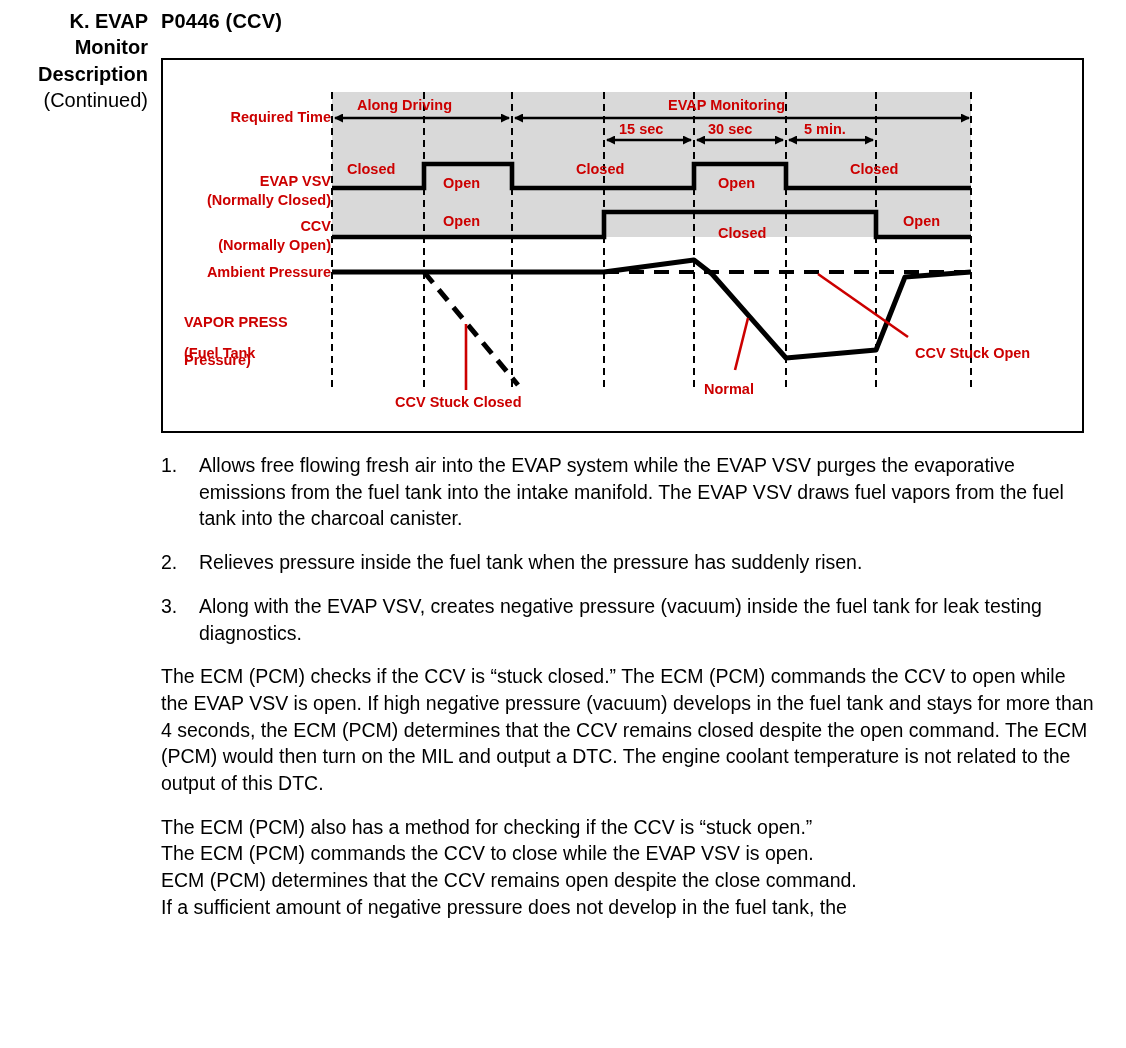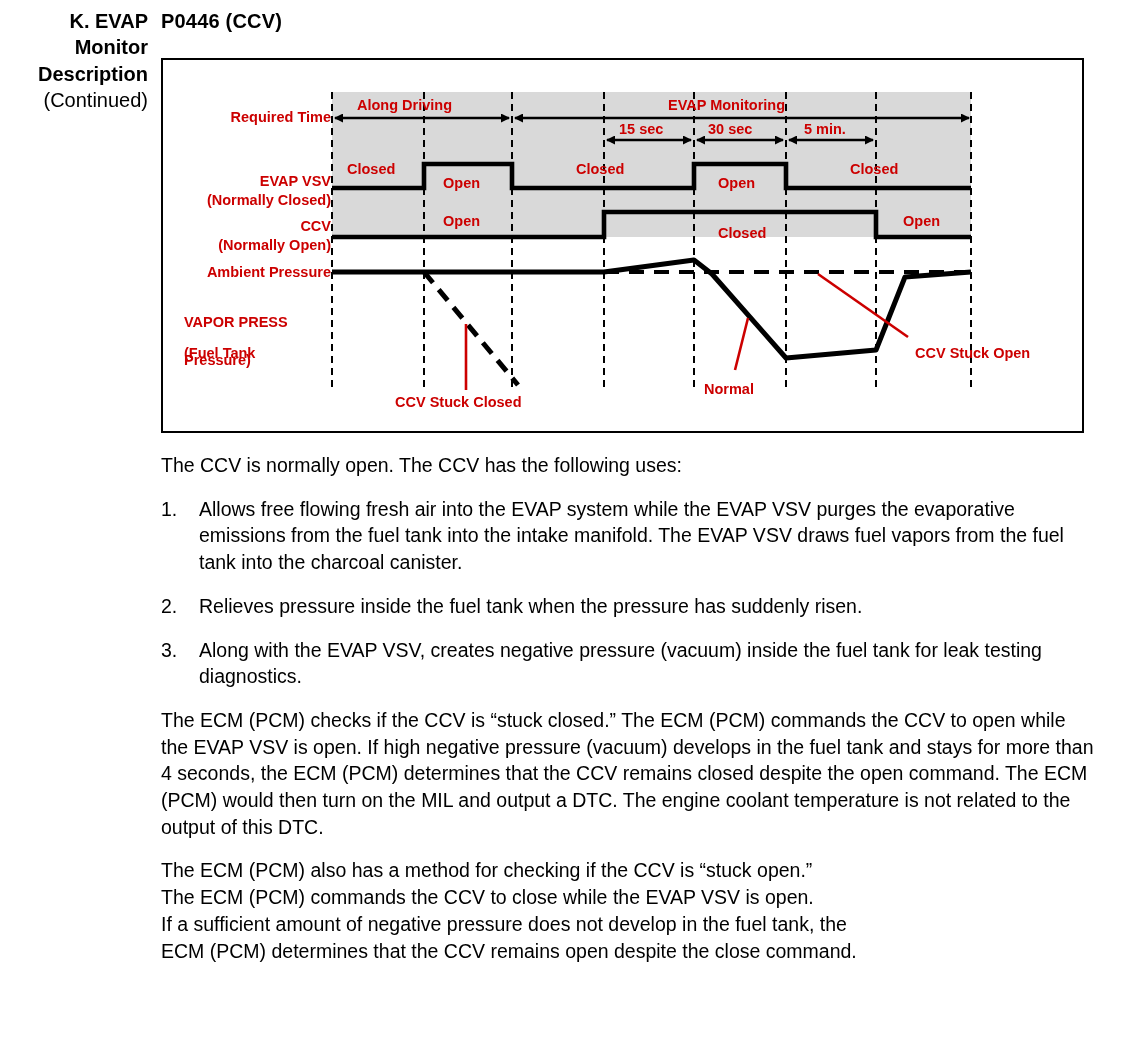--- a/index.html
+++ b/index.html
@@ -142,21 +142,20 @@
   <div class="lbl" style="left:555px;top:164px;">Closed</div>
   <div class="lbl" style="left:740px;top:152px;">Open</div>
 
   <div class="lbl" style="left:232px;top:333px;">CCV Stuck Closed</div>
   <div class="lbl" style="left:541px;top:320px;">Normal</div>
   <div class="lbl" style="left:752px;top:284px;">CCV Stuck Open</div>
 </div>
 
 <div id="body-copy">
 
-  <p>The CCV is normally open. The CCV has the following uses:</p>
 
   <ol class="uses">
     <li>
       <span class="num">1.</span>
       <span>Allows free flowing fresh air into the EVAP system while the EVAP VSV purges the evaporative emissions from the fuel tank into the intake manifold. The EVAP VSV draws fuel vapors from the fuel tank into the charcoal canister.</span>
     </li>
     <li>
       <span class="num">2.</span>
       <span>Relieves pressure inside the fuel tank when the pressure has suddenly risen.</span>
     </li>
@@ -164,17 +163,17 @@
       <span class="num">3.</span>
       <span>Along with the EVAP VSV, creates negative pressure (vacuum) inside the fuel tank for leak testing diagnostics.</span>
     </li>
   </ol>
 
   <p>The ECM (PCM) checks if the CCV is “stuck closed.” The ECM (PCM) commands the CCV to open while the EVAP VSV is open. If high negative pressure (vacuum) develops in the fuel tank and stays for more than 4 seconds, the ECM (PCM) determines that the CCV remains closed despite the open command. The ECM (PCM) would then turn on the MIL and output a DTC. The engine coolant temperature is not related to the output of this DTC.</p>
 
   <div class="block">
     <p>The ECM (PCM) also has a method for checking if the CCV is “stuck open.”</p>
     <p>The ECM (PCM) commands the CCV to close while the EVAP VSV is open.</p>
+    <p>ECM (PCM) determines that the CCV remains open despite the close command.</p>
     <p>If a sufficient amount of negative pressure does not develop in the fuel tank, the</p>
-    <p>ECM (PCM) determines that the CCV remains open despite the close command.</p>
   </div>
 
 </div>
 
 </body></html>

